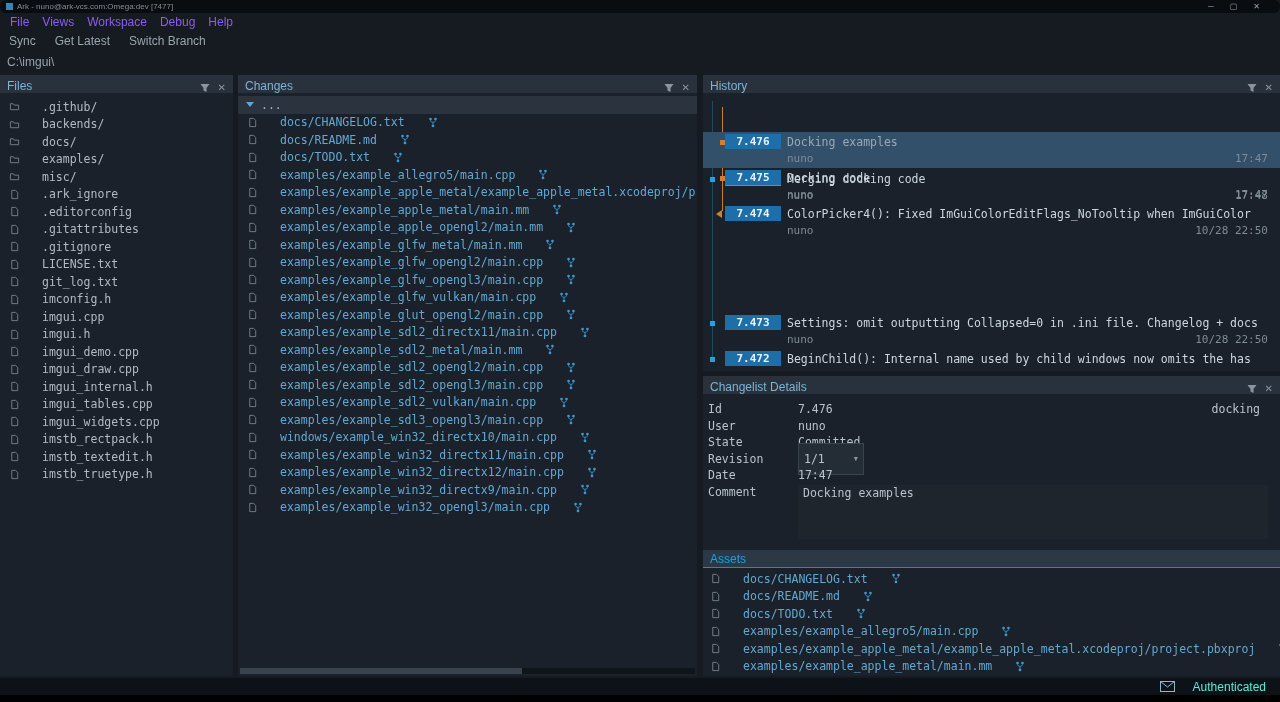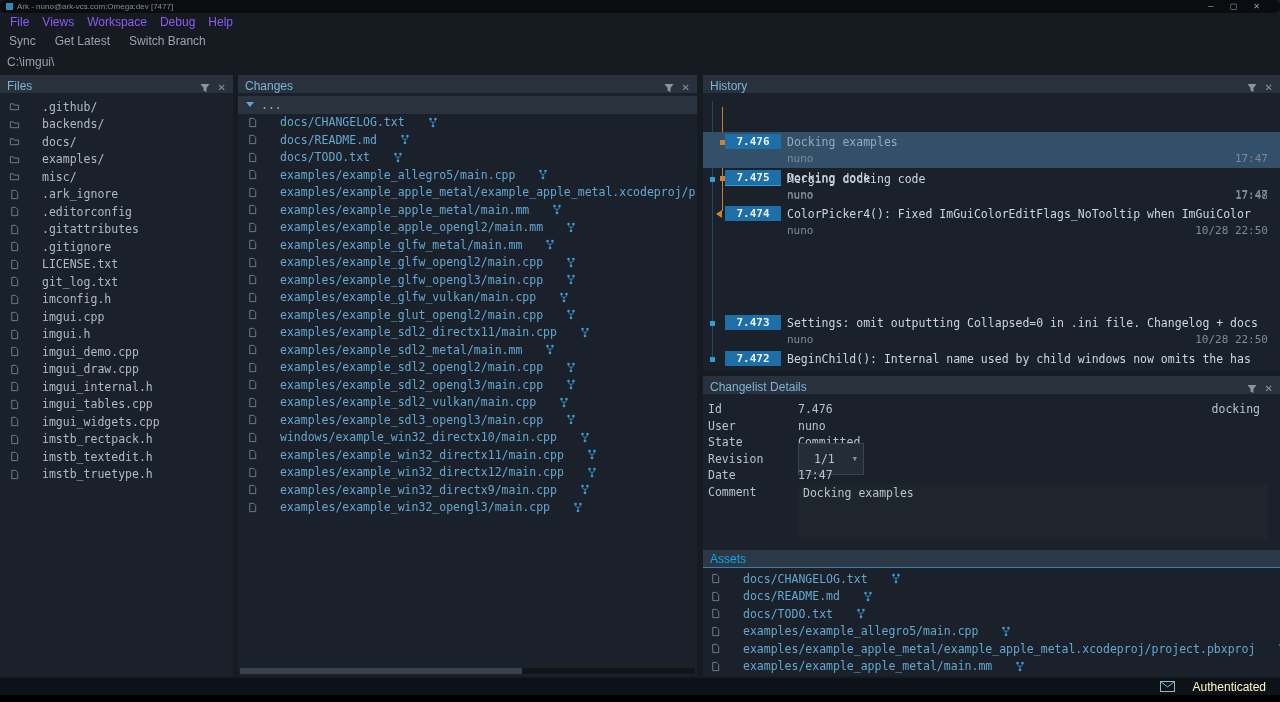--- a/index.html
+++ b/index.html
@@ -92,37 +92,37 @@
     font-family:"DejaVu Sans Mono", monospace; font-size:11px; color:#7f8b96; }
   .time { margin-left:auto; padding-right:12px; }
 
   
   .details-body { padding-top:7px; }
   .field-row { display:flex; align-items:center; height:16.5px; padding-left:5px;
     font-family:"DejaVu Sans Mono", monospace; font-size:11.5px; color:#b9c3cc; }
   .field-label { width:90px; flex:none; }
   .branch-name { margin-left:auto; padding-right:20px; }
   .combo { width:66px; height:32px; background:#242c35; border:1px solid #3a434e;
-    display:flex; align-items:center; padding:0 15px; gap:18px; }
+    display:flex; align-items:center; padding:0 5px; gap:18px; }
   .combo-arrow { margin-left:auto; font-size:7px; color:#8a95a0; }
   .comment-row { align-items:flex-start; height:auto; margin-top:1px; }
   .comment-box { width:470px; min-height:54px; background:#1e252d;
     padding:1px 5px; color:#b9c3cc; }
   .assets-bar { position:absolute; top:174px; left:0; right:0; height:18px;
     background:#2c3845; border-bottom:1px solid #3f7fae; display:flex;
     align-items:center; padding:0 7px; color:#0ea5e9; font-size:12px; }
   .asset-list { position:absolute; top:194px; left:0; right:0; bottom:0;
     overflow:hidden; }
   .asset-list .row { padding-left:7px; }
 
   
   .statusbar { position:absolute; left:0; right:0; bottom:7px; height:17px;
     background:#0d1218; display:flex; align-items:center;
     justify-content:flex-end; gap:18px; padding-right:14px;
-    color:#fef9c3; font-size:12px; }
+    color:#5eead4; font-size:12px; }
   .mail { width:15px; height:11px; }
   .mail rect, .mail path { fill:none; stroke:#8fb8d0; stroke-width:1; }
   .bottom-strip { position:absolute; left:0; right:0; bottom:0; height:7px;
     background:#000; }
 </style>
 </head>
 <body>
 
 <div class="app">
 

